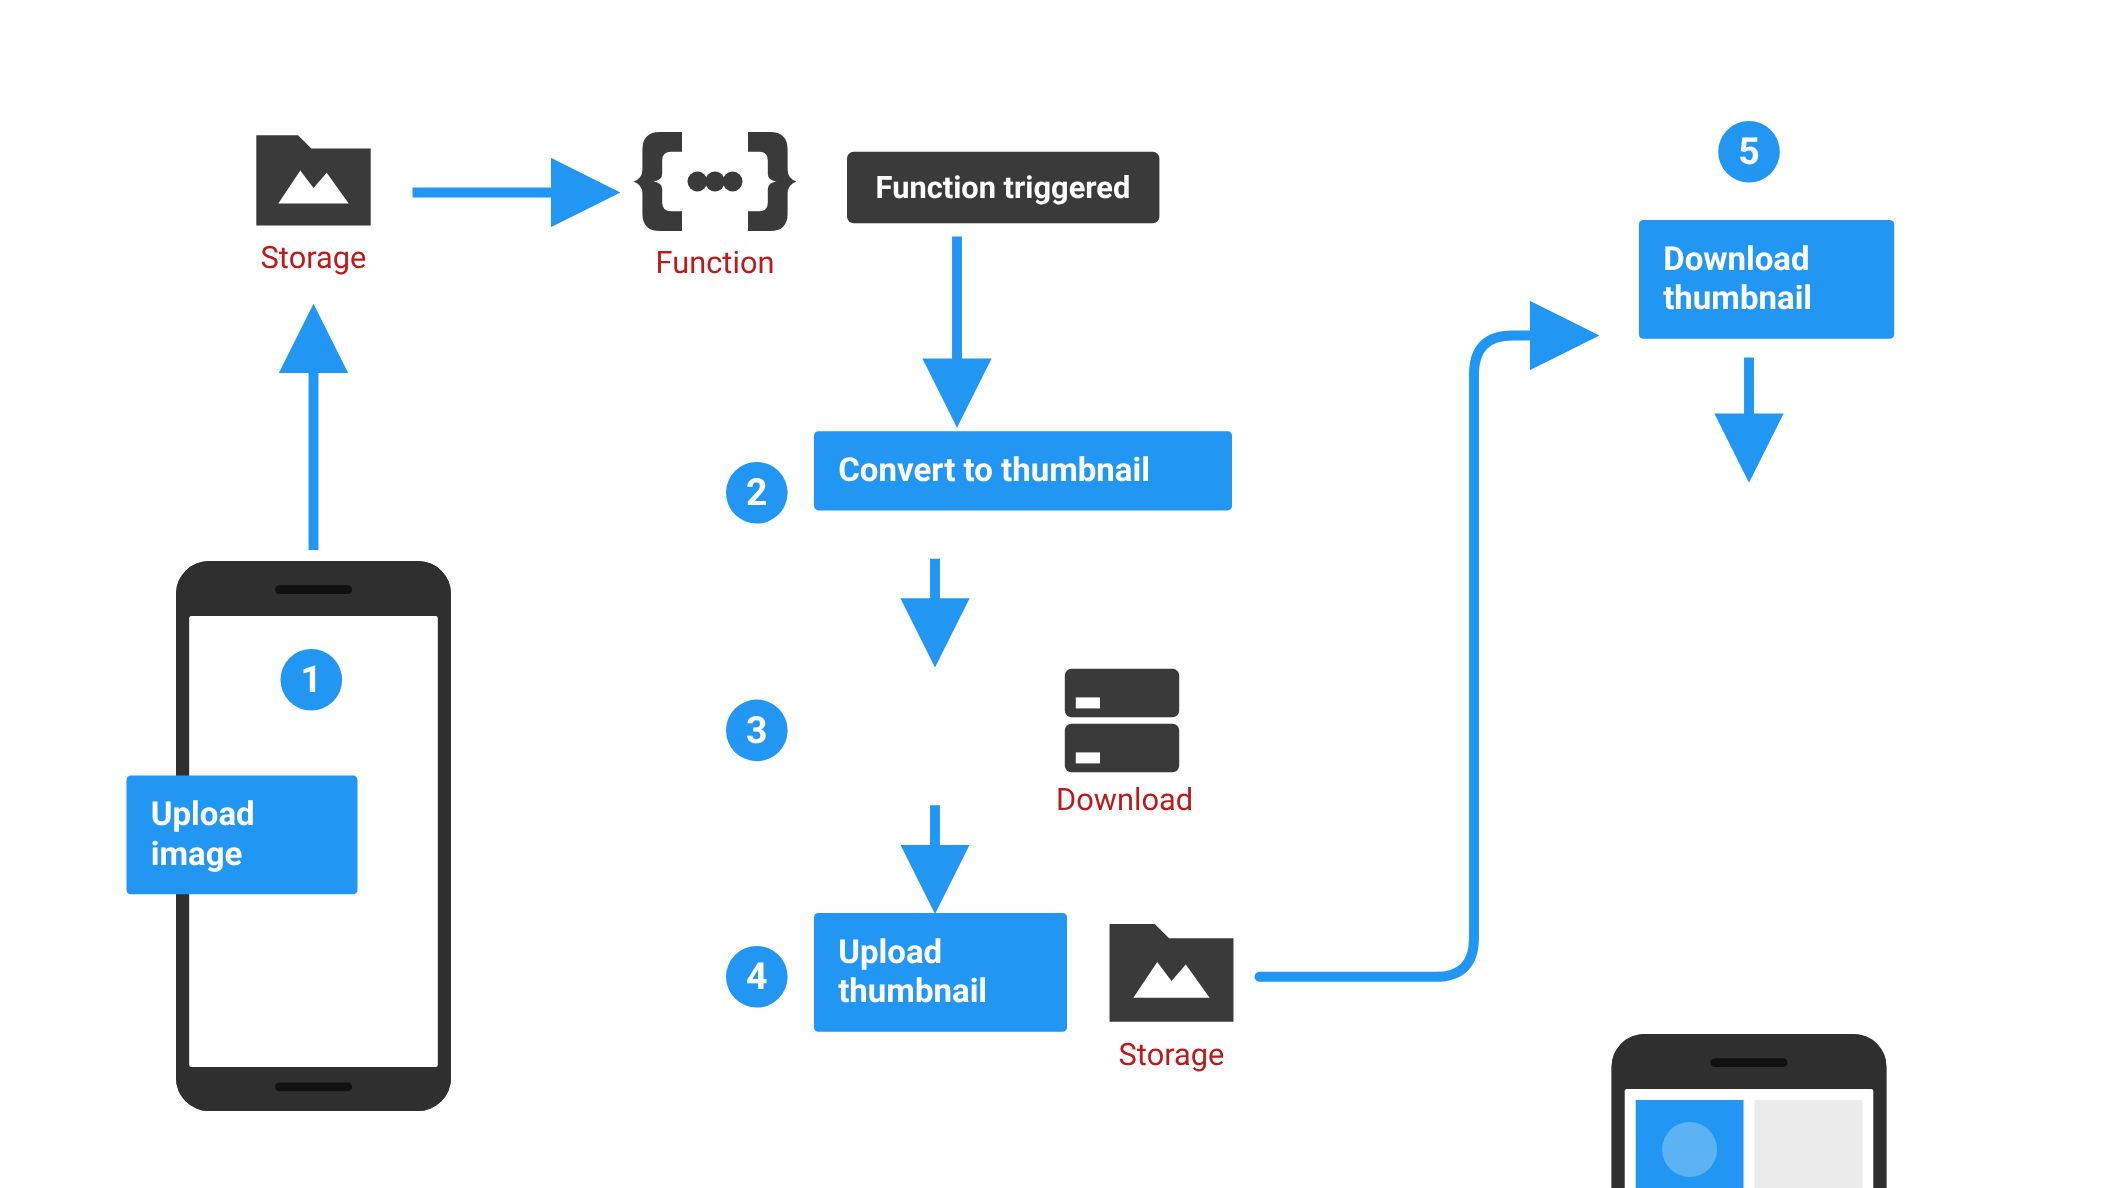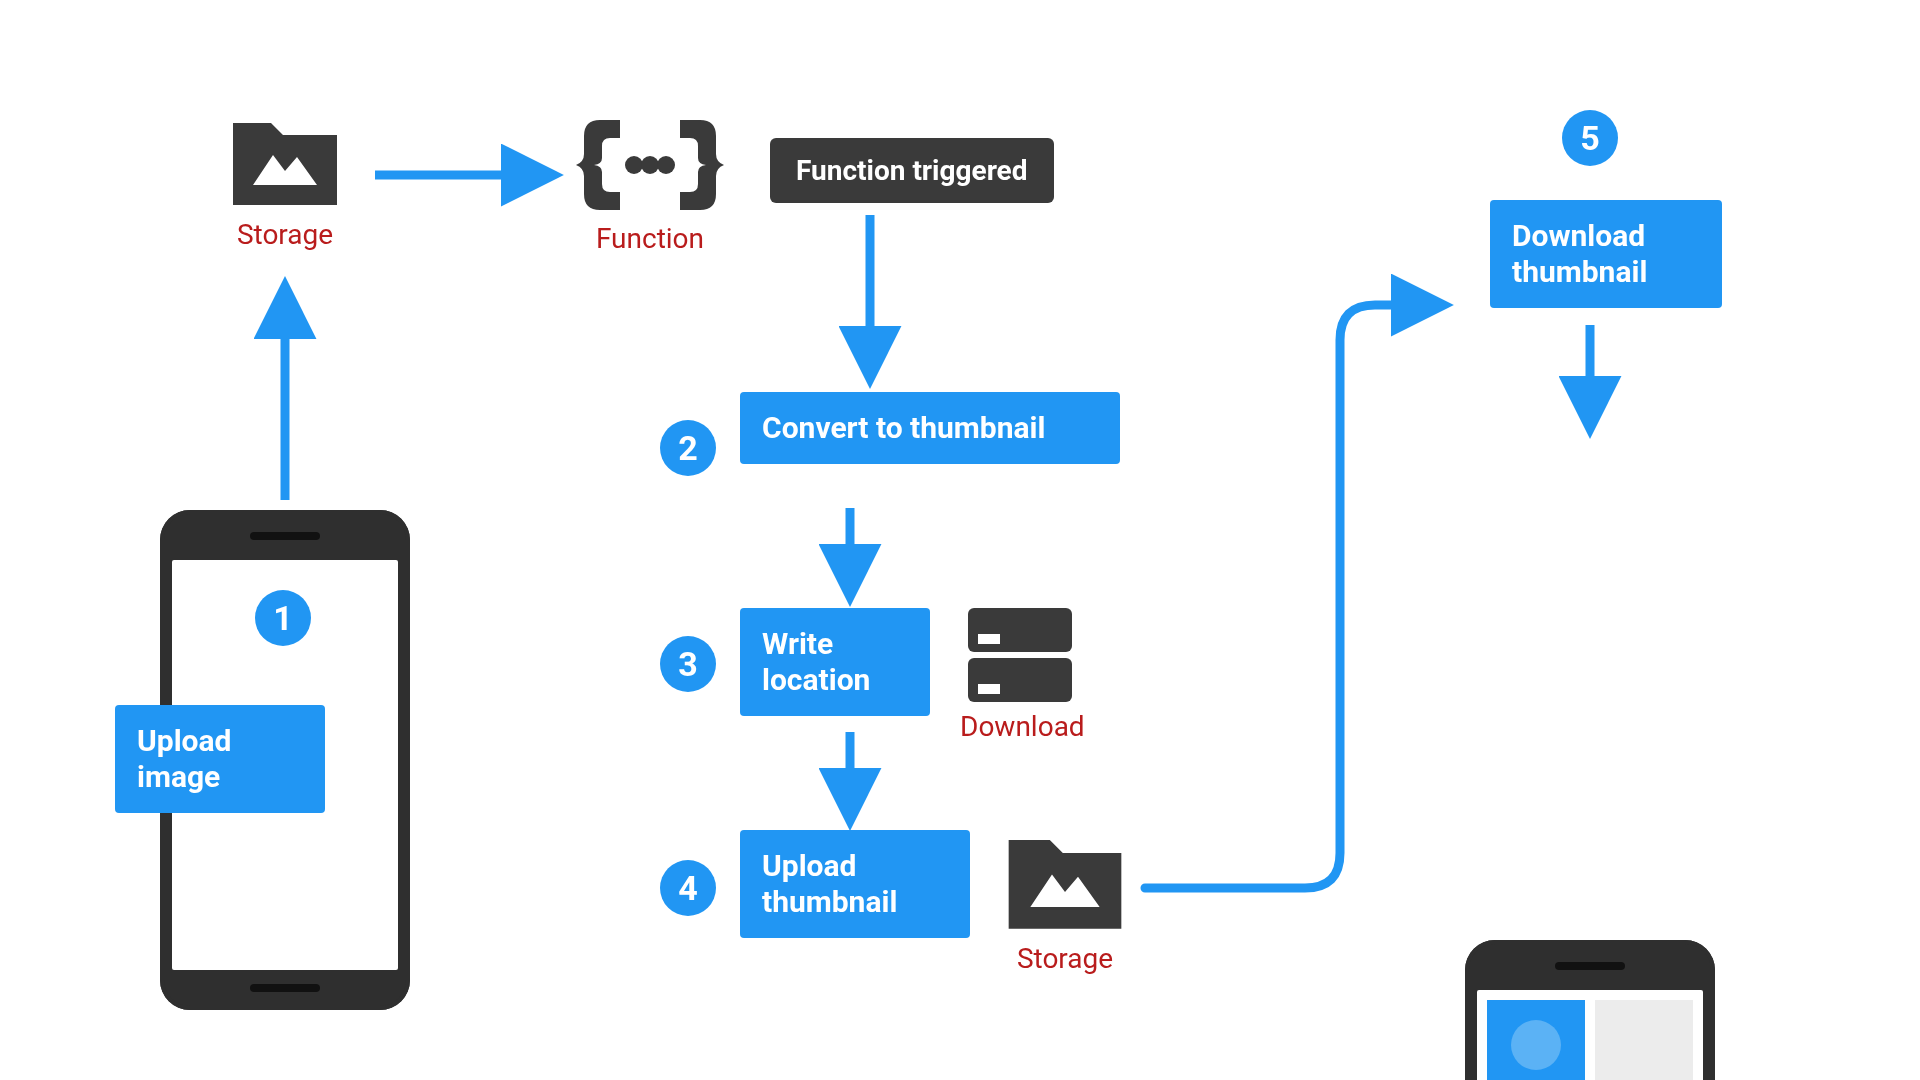--- a/index.html
+++ b/index.html
@@ -140,24 +140,20 @@
     <span>Function triggered</span>
   </div>
 
   <div class="abs blue-box" style="left:740px; top:392px; width:380px;">
     <div>Convert to thumbnail</div>
   </div>
   <div class="abs num-badge" style="left:660px; top:420px;">
     <span>2</span>
   </div>
 
-  <div class="abs blue-box" style="left:740px; top:608px; width:190px;">
-    <div>Write</div>
-    <div>location</div>
-  </div>
   <div class="abs num-badge" style="left:660px; top:636px;">
     <span>3</span>
   </div>
 
   <div class="abs" style="left:960px; top:598px;">
     <svg width="120" height="110" viewBox="0 0 120 110">
       <rect x="8" y="10" width="104" height="44" rx="6" fill="#3a3a3a"></rect>
       <rect x="18" y="36" width="22" height="10" fill="#ffffff"></rect>
       <rect x="8" y="60" width="104" height="44" rx="6" fill="#3a3a3a"></rect>
       <rect x="18" y="86" width="22" height="10" fill="#ffffff"></rect>

